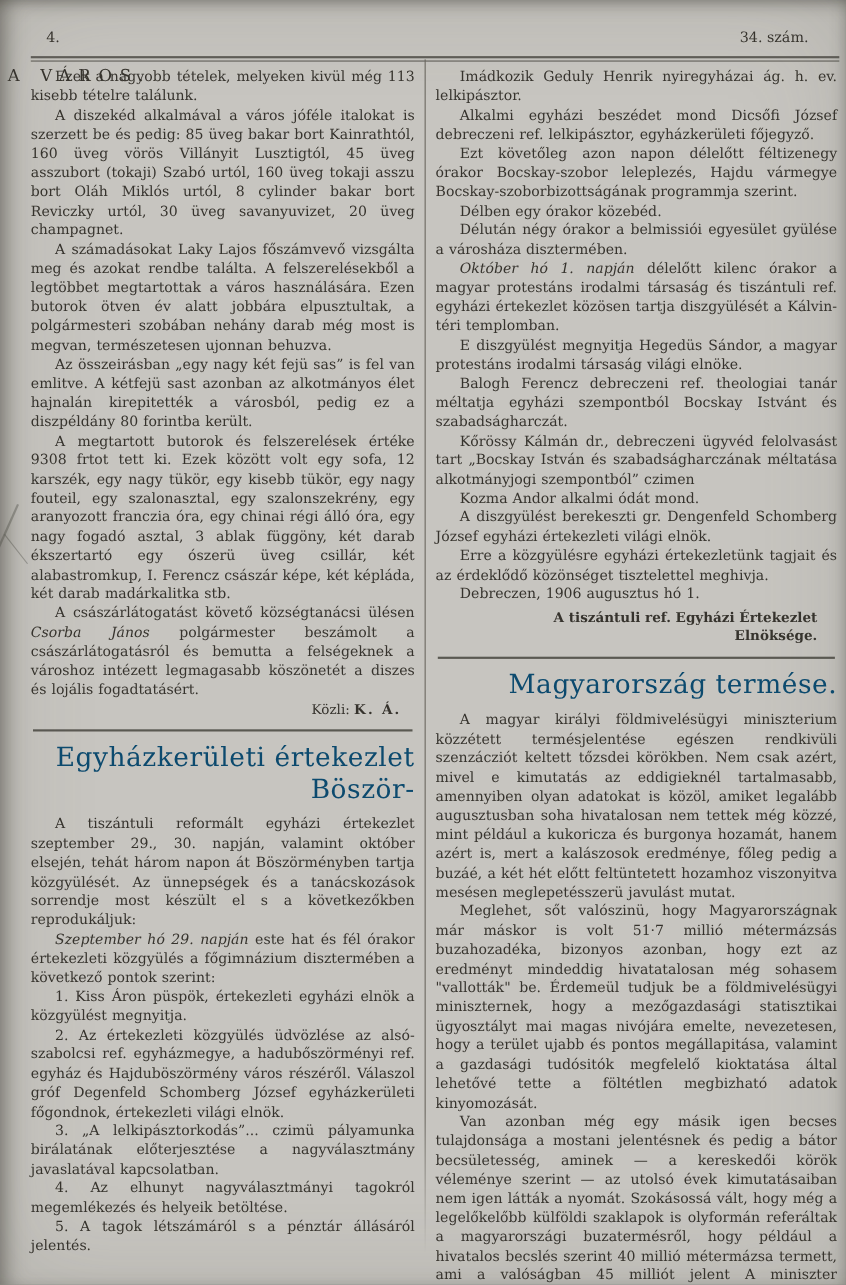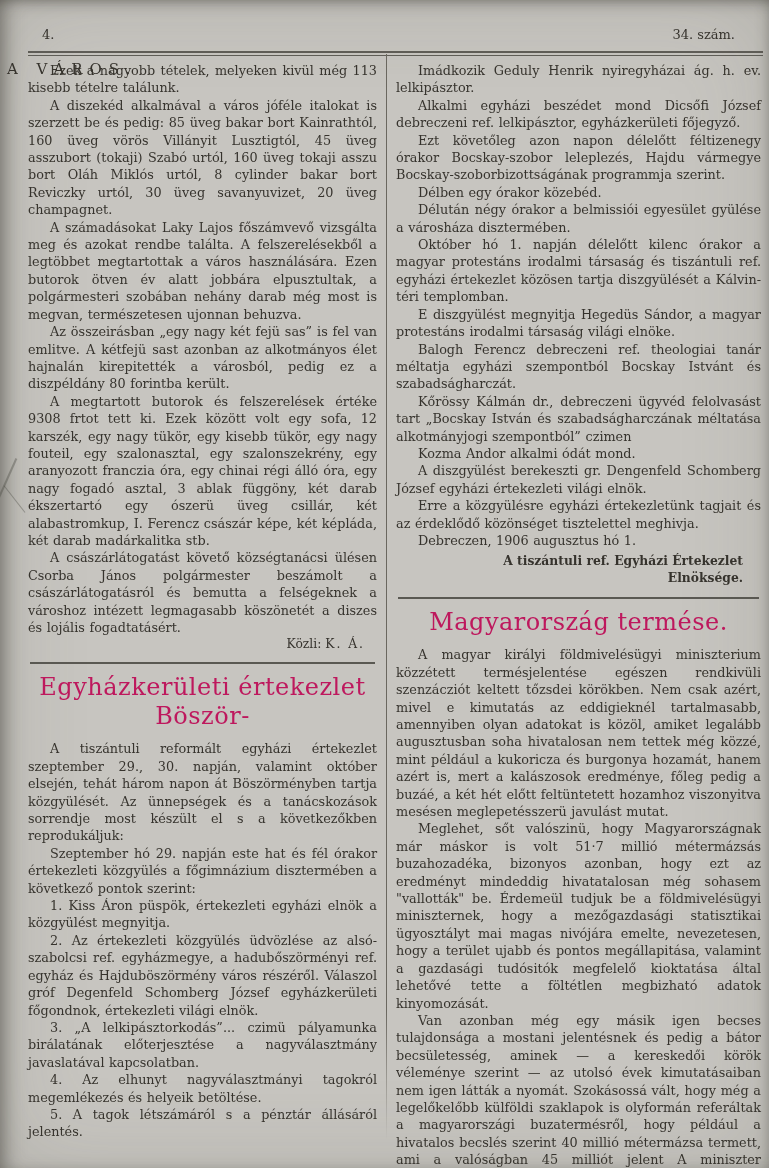--- a/index.html
+++ b/index.html
@@ -60,42 +60,42 @@
   }
   
   .para{
     margin:0;
     font-size:12.8px;
     line-height:17.4px;
     text-align:justify;
     text-indent:22px;
     word-spacing:.5px;
   }
-  .ital{}
+  .ital{font-style:italic;}
   .byline{
     margin:1px 0 0 0;
     font-size:12.3px;
     text-align:right;
     padding-right:12px;
   }
-  .byline-name{font-weight:normal;letter-spacing:2px;}
+  .byline-name{font-weight:bold;letter-spacing:2px;}
   .section-rule{
     height:2px;
     background:var(--rule);
     margin:11px 2px 9px 2px;
     opacity:.9;
   }
   .section-heading{
     margin:6px 0 9px 0;
     font-weight:normal;
     font-size:24px;
     line-height:29px;
-    text-align:center;
+    text-align:right;
     letter-spacing:.5px;
-    color:#be185d;
+    color:#0c4a6e;
   }
   .signature-block{
     margin:3px 18px 4px auto;
     width:82%;
     text-align:right;
     font-size:12.3px;
     font-weight:bold;
     line-height:17px;
   }
   

